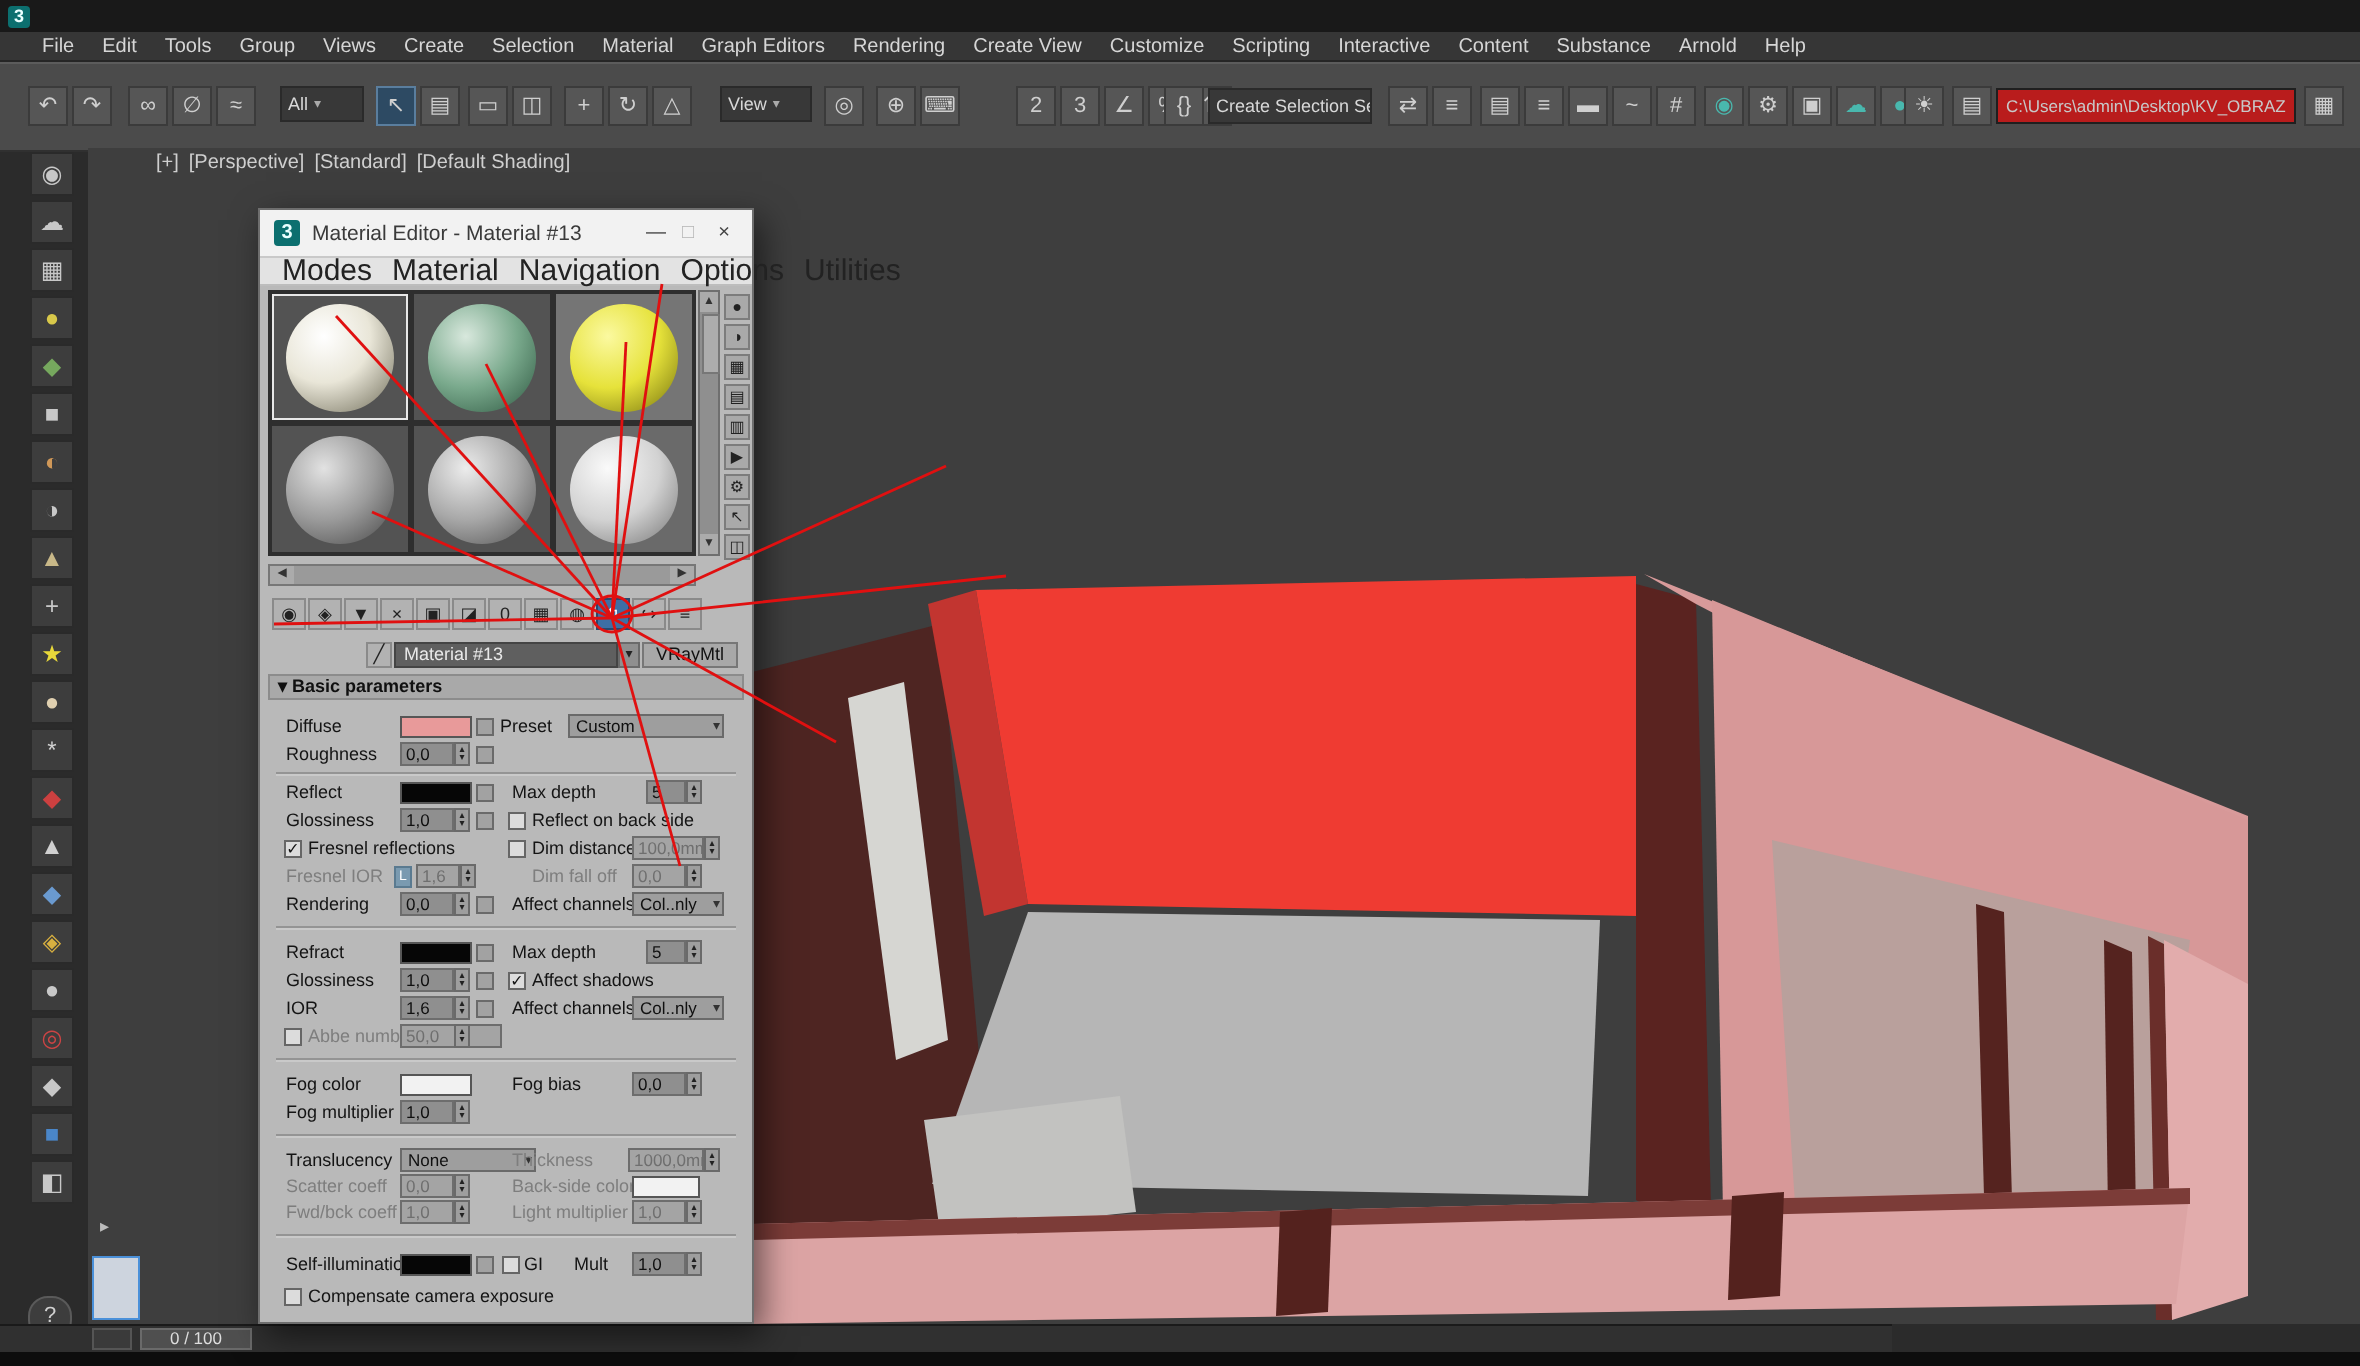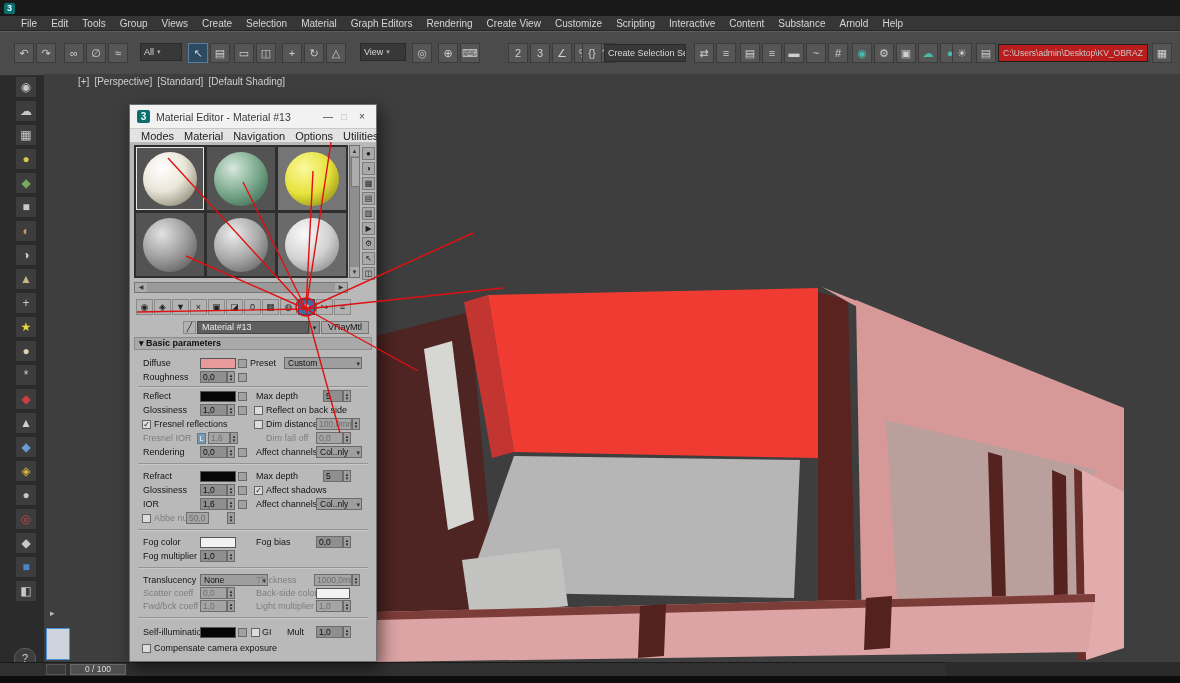--- a/index.html
+++ b/index.html
@@ -50,21 +50,21 @@
   #mewin{position:absolute;left:129px;top:104px;width:246px;height:556px;background:#b9b9b9;
          border:1px solid #6e6e6e;box-shadow:4px 6px 16px rgba(0,0,0,.55);z-index:10;box-sizing:content-box;}
   #metitle{position:absolute;left:0;top:0;width:246px;height:24px;background:#f2f2f2;border-bottom:1px solid #c9c9c9;
            display:flex;align-items:center;gap:6px;padding-left:7px;box-sizing:border-box;}
   #metitle .logo{width:13px;height:13px;background:#0c6f6f;color:#eaffff;font-size:10px;line-height:13px;
                  text-align:center;font-weight:bold;border-radius:2px;}
   #metitle .ttext{font-size:10.5px;color:#3a3a3a;white-space:nowrap;}
   .wbtn{position:absolute;top:4px;width:16px;height:15px;text-align:center;font-size:10px;line-height:15px;color:#444;}
   #memenu{position:absolute;left:0;top:24px;width:246px;height:14px;background:#e3e3e3;border-bottom:1px solid #bdbdbd;
           display:flex;align-items:center;padding-left:6px;box-sizing:border-box;}
-  #memenu span{font-size:11px;color:#222;padding:0 5px;}
+  #memenu span{font-size:15px;color:#222;padding:0 5px;}
 
   #slotgrid{position:absolute;left:4px;top:40px;width:214px;height:133px;background:#2e2e2e;
             display:grid;grid-template-columns:1fr 1fr 1fr;grid-template-rows:1fr 1fr;gap:3px;padding:2px;box-sizing:border-box;}
   .slotcell{position:relative;background:#535353;overflow:hidden;}
   .slotcell.sel{outline:1px solid #e8e8e8;outline-offset:-1px;}
   .sphere{position:absolute;left:50%;top:50%;width:54px;height:54px;margin:-27px 0 0 -27px;border-radius:50%;}
 
   #vscroll{position:absolute;left:219px;top:40px;width:11px;height:133px;background:#8f8f8f;border:1px solid #6f6f6f;box-sizing:border-box;}
   .vsbtn{position:absolute;left:0;width:9px;height:10px;background:#ababab;color:#333;font-size:6px;line-height:10px;text-align:center;}
   #vthumb{position:absolute;left:1px;top:11px;width:7px;height:28px;background:#adadad;border:1px solid #777;}
@@ -495,21 +495,21 @@
           <i>▴</i>
           <b>▾</b>
         </span>
       <span class="mapbtn" style="left:108px"></span>
       <span class="plabel" style="left:126px">Affect channels</span>
       <span class="pdrop" style="left:186px;width:46px"><span>Col..nly</span><b>▾</b></span>
     </div>
     <div class="mrow" style="top:407px">
       <span class="cbox" style="left:12px"></span>
       <span class="plabel dis" style="left:24px">Abbe number</span>
-      <span class="pfield dis" style="left:56px;width:23px">50,0</span>
+      <span class="pfield dis" style="left:70px;width:51px">50,0</span>
       <span class="spin" style="left:97px">
           <i>▴</i>
           <b>▾</b>
         </span>
     </div>
     <div class="sep" style="top:424px"></div>
 
     <div class="mrow" style="top:431px">
       <span class="plabel" style="left:13px">Fog color</span>
       <span class="swatch" style="left:70px;background:#f2f2f2"></span>

